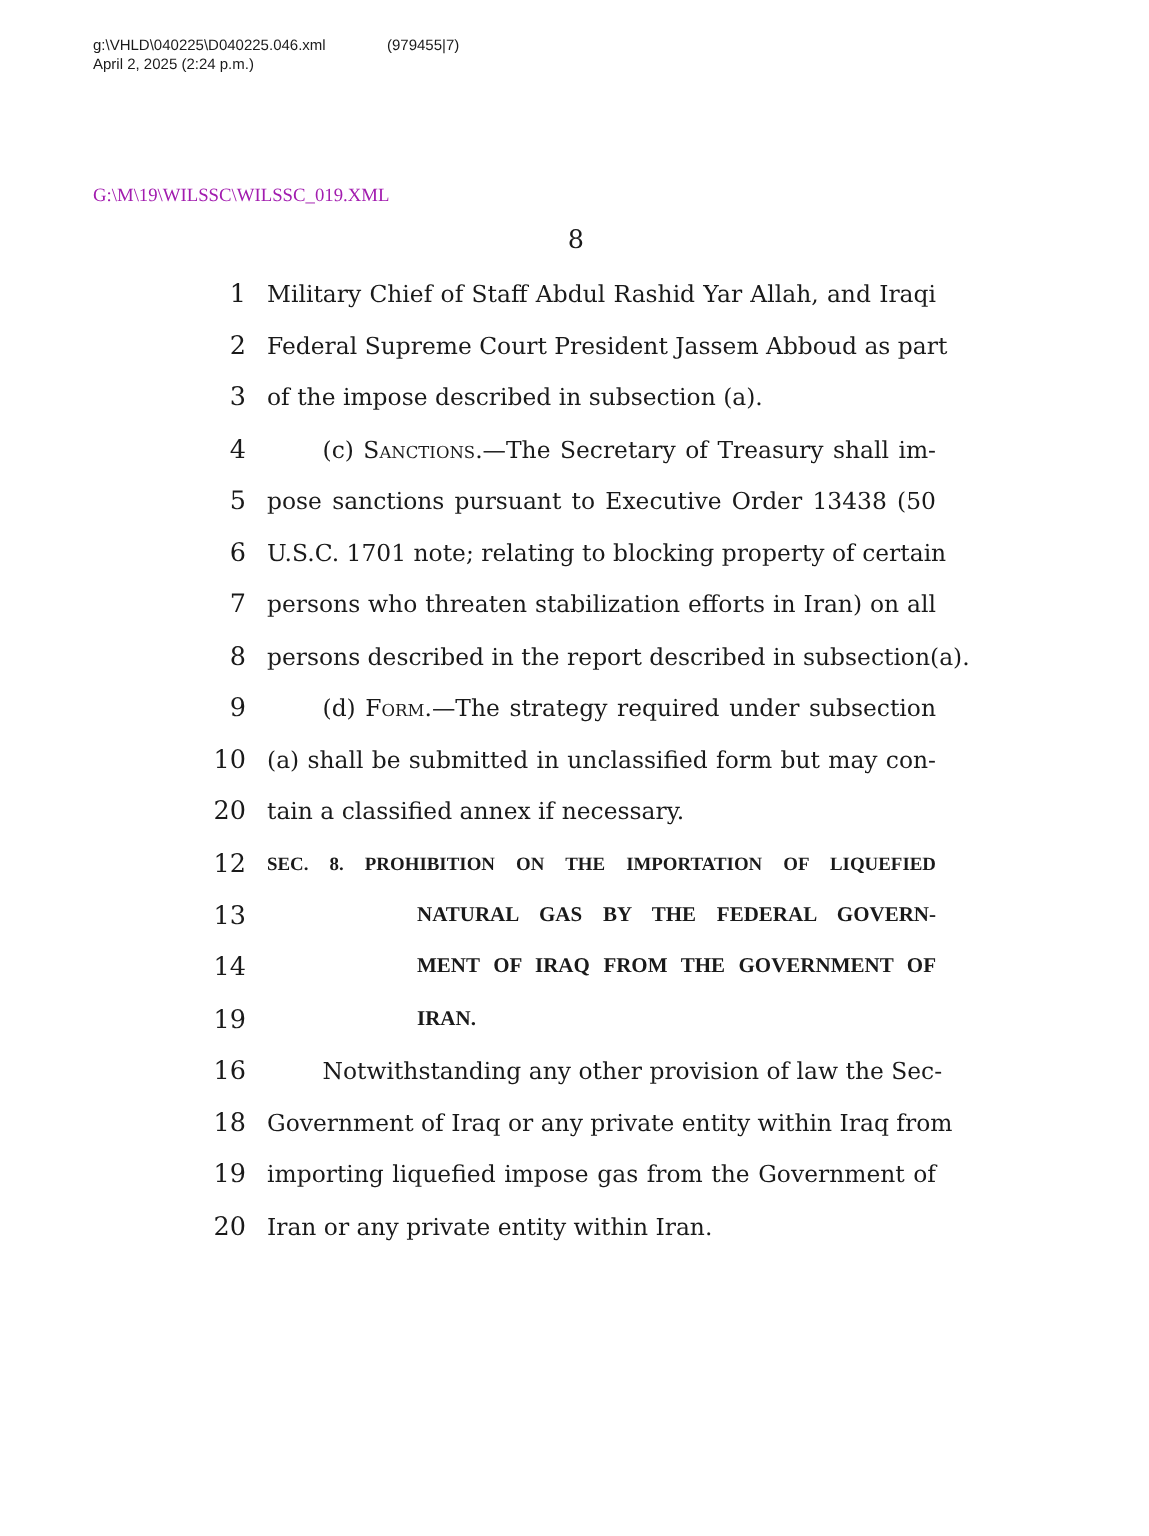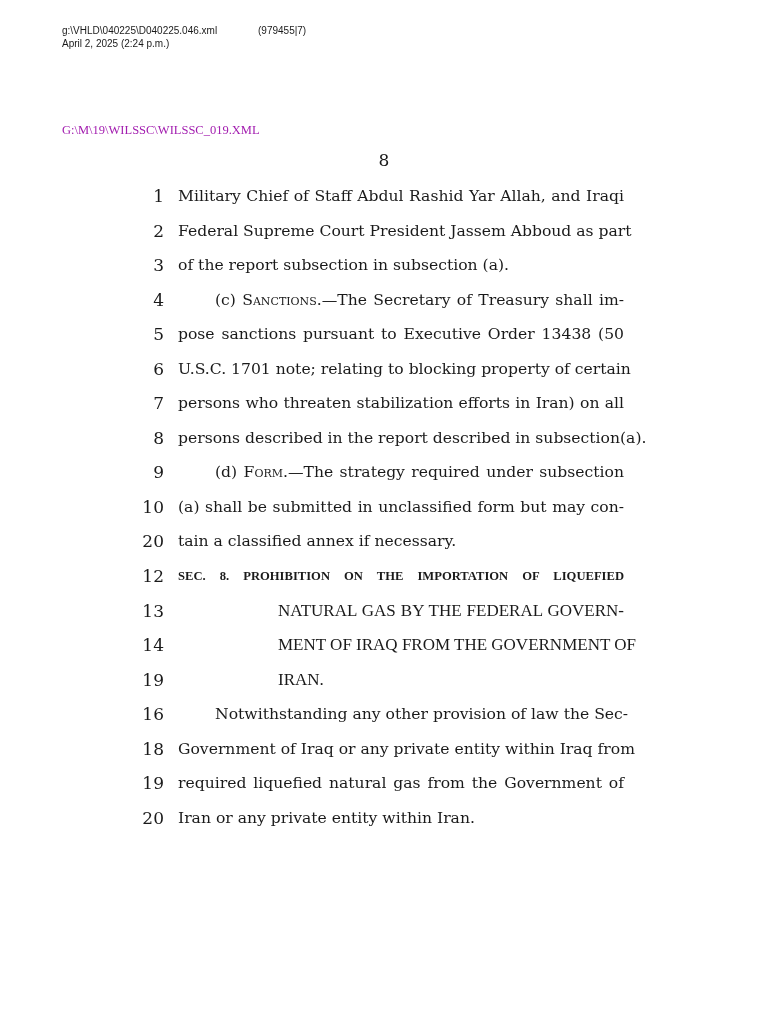--- a/index.html
+++ b/index.html
@@ -89,22 +89,22 @@
     .ln-text.sec {
       font-family: "Liberation Serif", serif;
       font-weight: bold;
       font-size: 12.6px;
       letter-spacing: 0px;
     }
     .ln-text.sec-cont {
       left: 278px;
       width: 346px;
       font-family: "Liberation Serif", serif;
-      font-weight: normal;
-      font-size: 17px;
+      font-weight: bold;
+      font-size: 14px;
     }
   </style>
 </head>
 <body>
 
 <div>
   <span id="hdr-file" class="hdr-sans">g:\VHLD\040225\D040225.046.xml</span>
   <span id="hdr-job" class="hdr-sans">(979455|7)</span>
   <span id="hdr-date" class="hdr-sans">April 2, 2025 (2:24 p.m.)</span>
 </div>
@@ -116,21 +116,21 @@
   <div class="ln">
     <span class="ln-num">1</span>
     <span class="ln-text">Military Chief of Staff Abdul Rashid Yar Allah, and Iraqi</span>
   </div>
   <div class="ln">
     <span class="ln-num">2</span>
     <span class="ln-text">Federal Supreme Court President Jassem Abboud as part</span>
   </div>
   <div class="ln">
     <span class="ln-num">3</span>
-    <span class="ln-text last">of the report subsection in subsection (a).</span>
+    <span class="ln-text last">of the impose described in subsection (a).</span>
   </div>
   <div class="ln">
     <span class="ln-num">4</span>
     <span class="ln-text indent"><span>(c) </span><span class="sc">Sanctions</span><span>.—The Secretary of Treasury shall im-</span></span>
   </div>
   <div class="ln">
     <span class="ln-num">5</span>
     <span class="ln-text">pose sanctions pursuant to Executive Order 13438 (50</span>
   </div>
   <div class="ln">
@@ -176,19 +176,19 @@
   <div class="ln">
     <span class="ln-num">16</span>
     <span class="ln-text indent">Notwithstanding any other provision of law the Sec-</span>
   </div>
   <div class="ln">
     <span class="ln-num">18</span>
     <span class="ln-text">Government of Iraq or any private entity within Iraq from</span>
   </div>
   <div class="ln">
     <span class="ln-num">19</span>
-    <span class="ln-text">required liquefied natural gas from the Government of</span>
+    <span class="ln-text">importing liquefied impose gas from the Government of</span>
   </div>
   <div class="ln">
     <span class="ln-num">20</span>
     <span class="ln-text last">Iran or any private entity within Iran.</span>
   </div>
 </div>
 
 </body></html>

